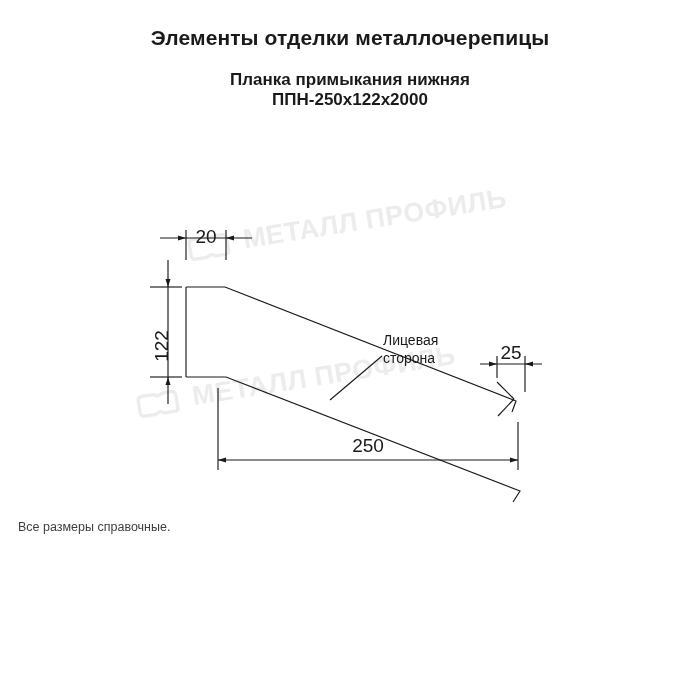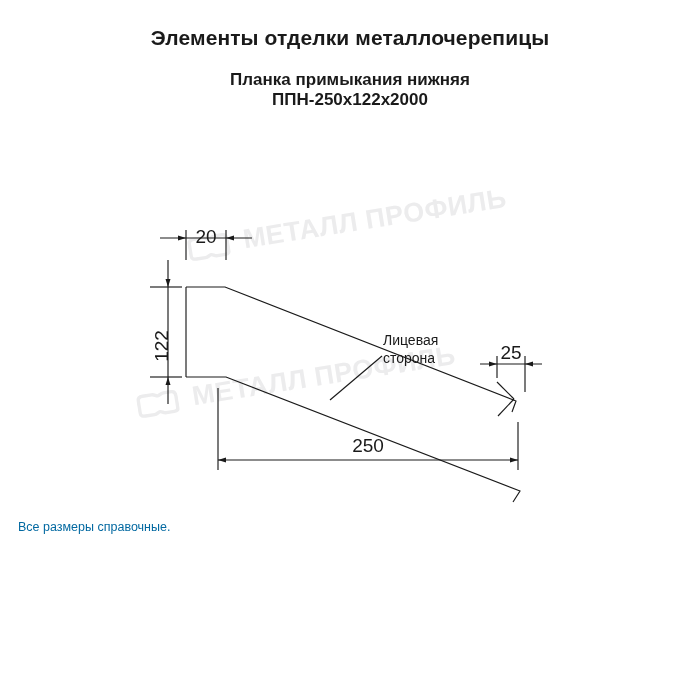--- a/index.html
+++ b/index.html
@@ -70,21 +70,21 @@
     margin-right: 6px;
   }
   .wm1 { left: 186px; top: 48px; transform: rotate(-9deg); }
   .wm2 { left: 135px; top: 205px; transform: rotate(-9deg); }
   .footer {
     position: absolute;
     left: 18px;
     bottom: 16px;
     font-size: 12.5px;
     line-height: 17px;
-    color: #0369a1;
+    color: #404040;
   }
   .footer div { white-space: nowrap; }
 </style>
 </head>
 <body>
 
 <div class="page">
 
   <div class="titles">
     <div class="title-main">Элементы отделки металлочерепицы</div>

